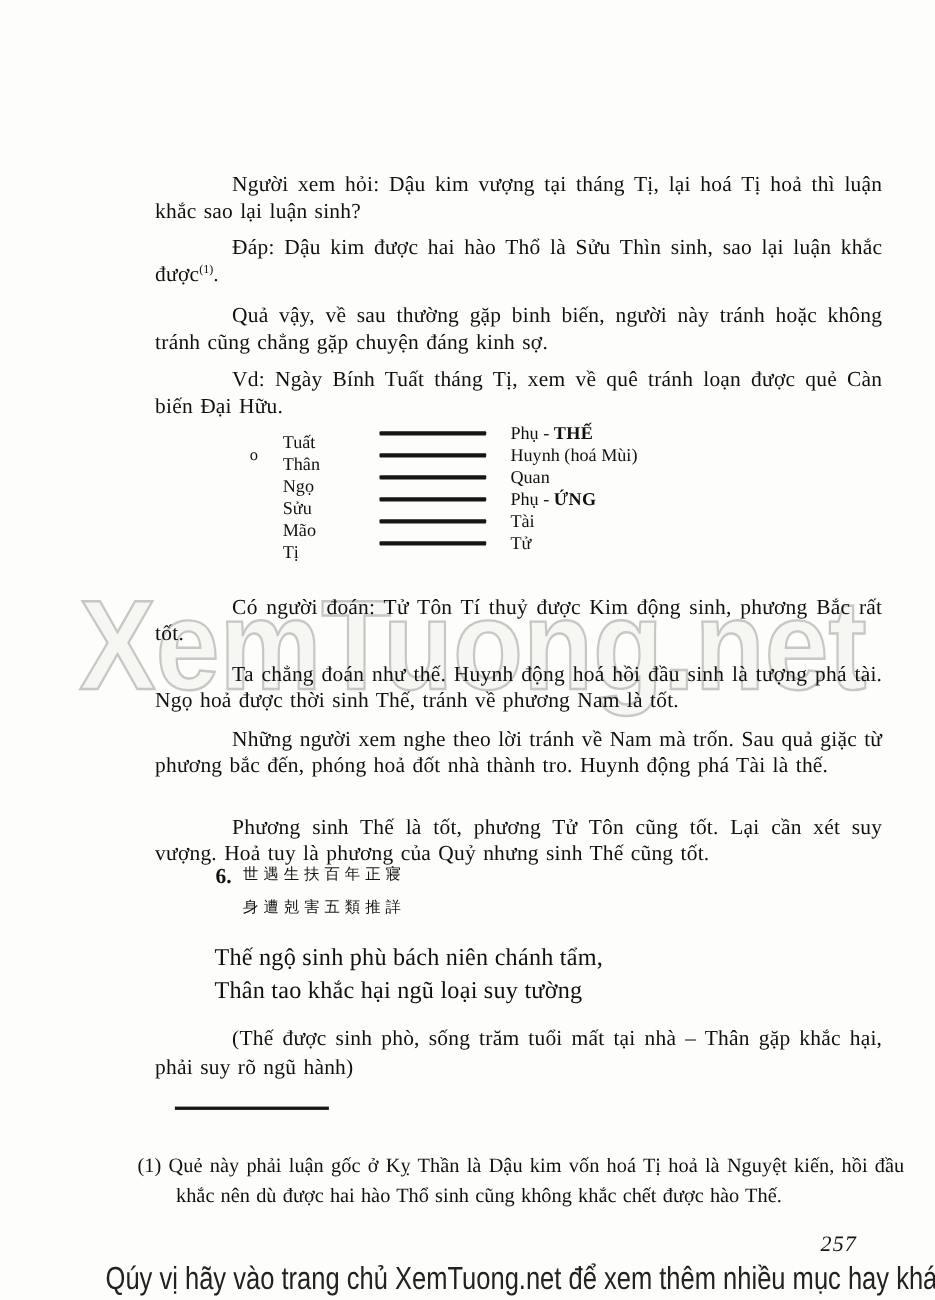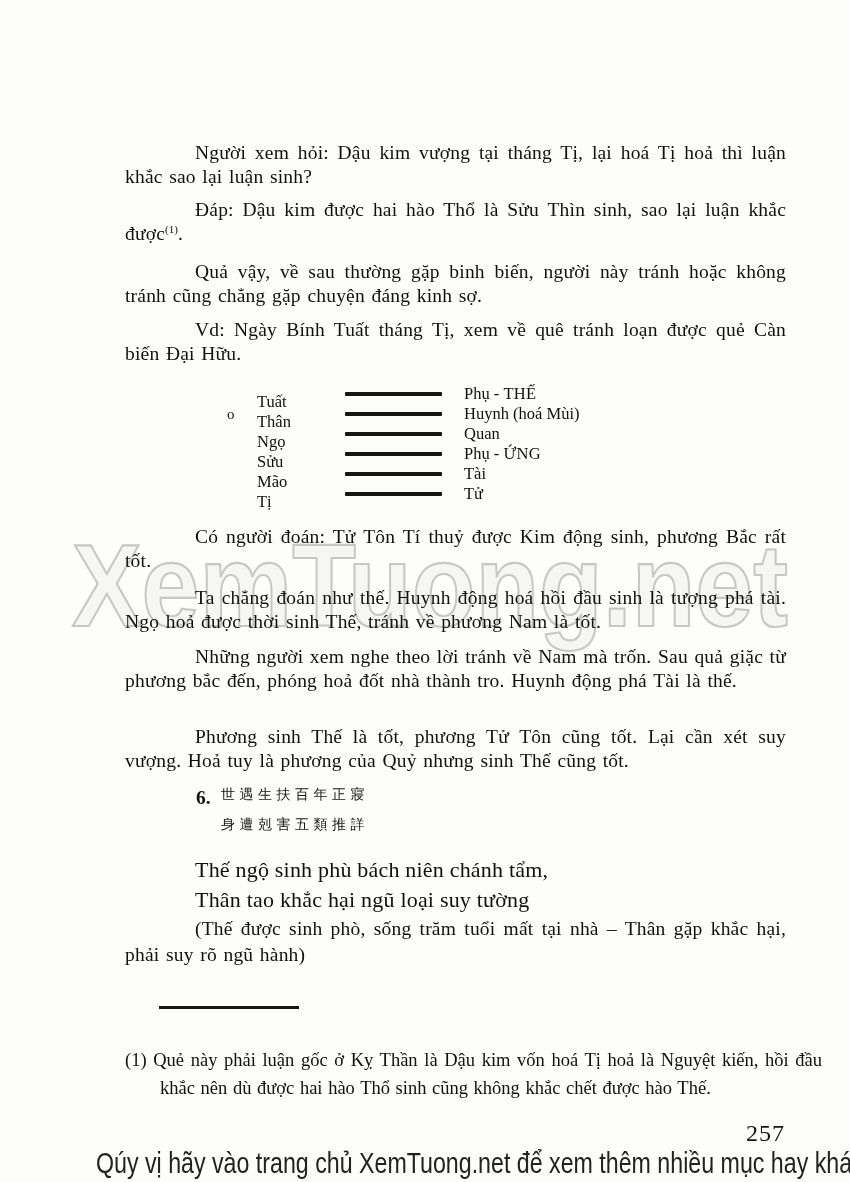--- a/index.html
+++ b/index.html
@@ -17,39 +17,39 @@
     font-family:"Liberation Sans", sans-serif;
     font-weight:bold;
     font-size:116px;
     fill:#f6f6f3;
     stroke:#c7c7c5;
     stroke-width:2.2px;
   }
   .content{position:absolute;left:0;top:0;width:850px;height:1182px;z-index:1;}
 
   .body-par{
-    position:absolute;left:125px;width:661px;margin:0;
+    position:absolute;left:125px;width:661px;margin:16px;
     font-size:19.5px;line-height:24px;
     text-align:justify;text-indent:70px;
     letter-spacing:0.2px;word-spacing:1.5px;
     color:#101010;
   }
   .p1{top:141px}.p2{top:198px}.p3{top:260px}.p4{top:318px}
   .p5{top:525px}.p6{top:586px}.p7{top:645px}.p8{top:725px}
   sup.fn-ref{font-size:11px;line-height:0;vertical-align:7px;letter-spacing:0;}
 
   
   .hexagram{position:absolute;left:225px;top:384px;}
   .hx-row{display:flex;align-items:center;height:20px;}
   .hx-marker{width:30px;font-size:15px;padding-left:2px;color:#141414;}
   .hx-branch{width:88px;font-size:16.5px;color:#101010;margin-top:16px;}
   .hx-linearea{width:119px;display:flex;align-items:center;}
   .hx-bar{width:97px;height:3.5px;background:#161616;border-radius:1px;}
   .hx-label{font-size:16.5px;white-space:nowrap;color:#101010;}
-  .hx-label b{font-weight:400;letter-spacing:0.3px;}
+  .hx-label b{font-weight:700;letter-spacing:0.3px;}
 
   
   .verse-num{position:absolute;left:196px;top:787px;font-size:19.5px;font-weight:700;}
   .cn-line{
     position:absolute;left:221px;
     font-family:"DejaVu Sans","Liberation Serif",serif;
     font-size:14px;letter-spacing:4.5px;color:#141414;
   }
   .cn1{top:786px}.cn2{top:816px}
   .viet-line{position:absolute;left:195px;font-size:22px;color:#101010;letter-spacing:0.2px;}
@@ -58,21 +58,21 @@
 
   
   .fn-rule{position:absolute;left:159px;top:1006px;width:140px;height:3px;background:#161616;}
   .footnote{
     position:absolute;left:125px;top:1046px;width:662px;
     font-size:18.5px;line-height:28px;text-align:justify;
     padding-left:35px;text-indent:-35px;
     color:#101010;word-spacing:1px;
   }
 
-  .pageno{position:absolute;left:746px;top:1120px;font-size:24px;letter-spacing:1px;color:#141414;}
+  .pageno{position:absolute;left:746px;top:1120px;font-size:20px;letter-spacing:1px;color:#141414;font-style:italic;}
 
   .footerbar{
     position:absolute;left:0;top:1144px;width:850px;height:38px;
     text-align:center;background:#fdfdfc;
   }
   .footerbar .ft-text{
     display:inline-block;
     font-family:"Liberation Sans", sans-serif;
     font-size:29px;line-height:38px;color:#222222;
     transform:scaleX(0.8);transform-origin:50% 50%;

